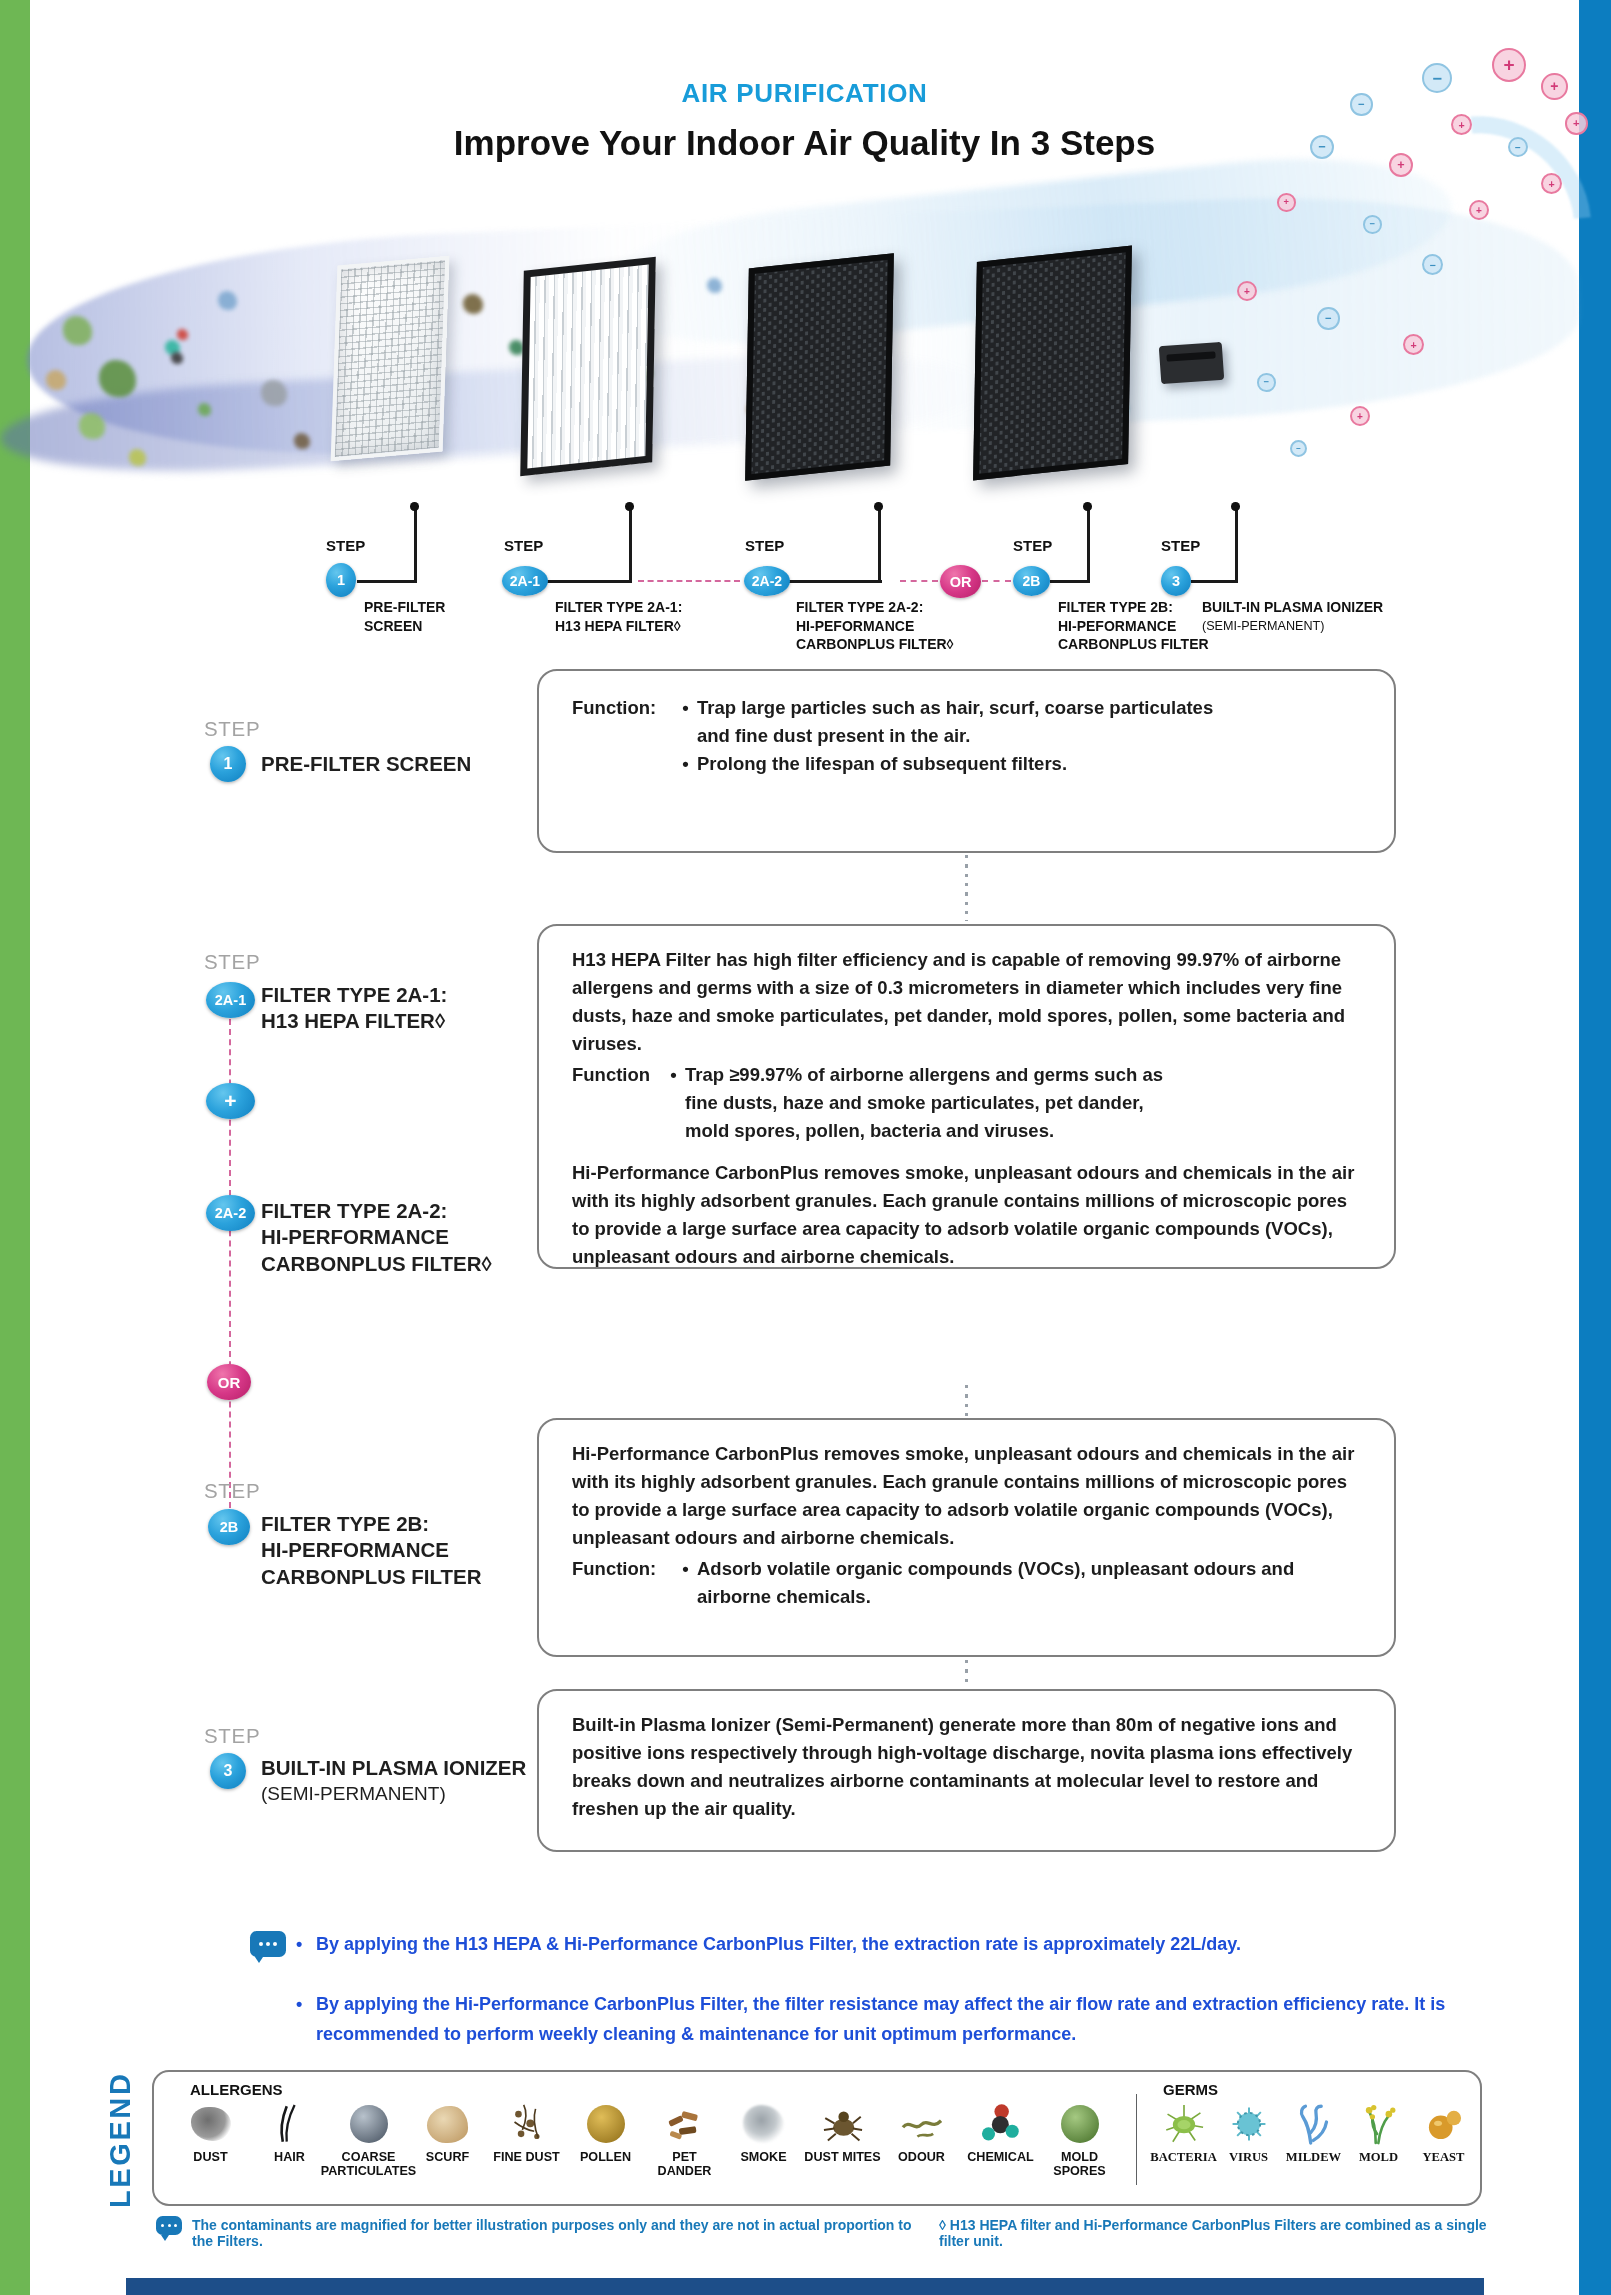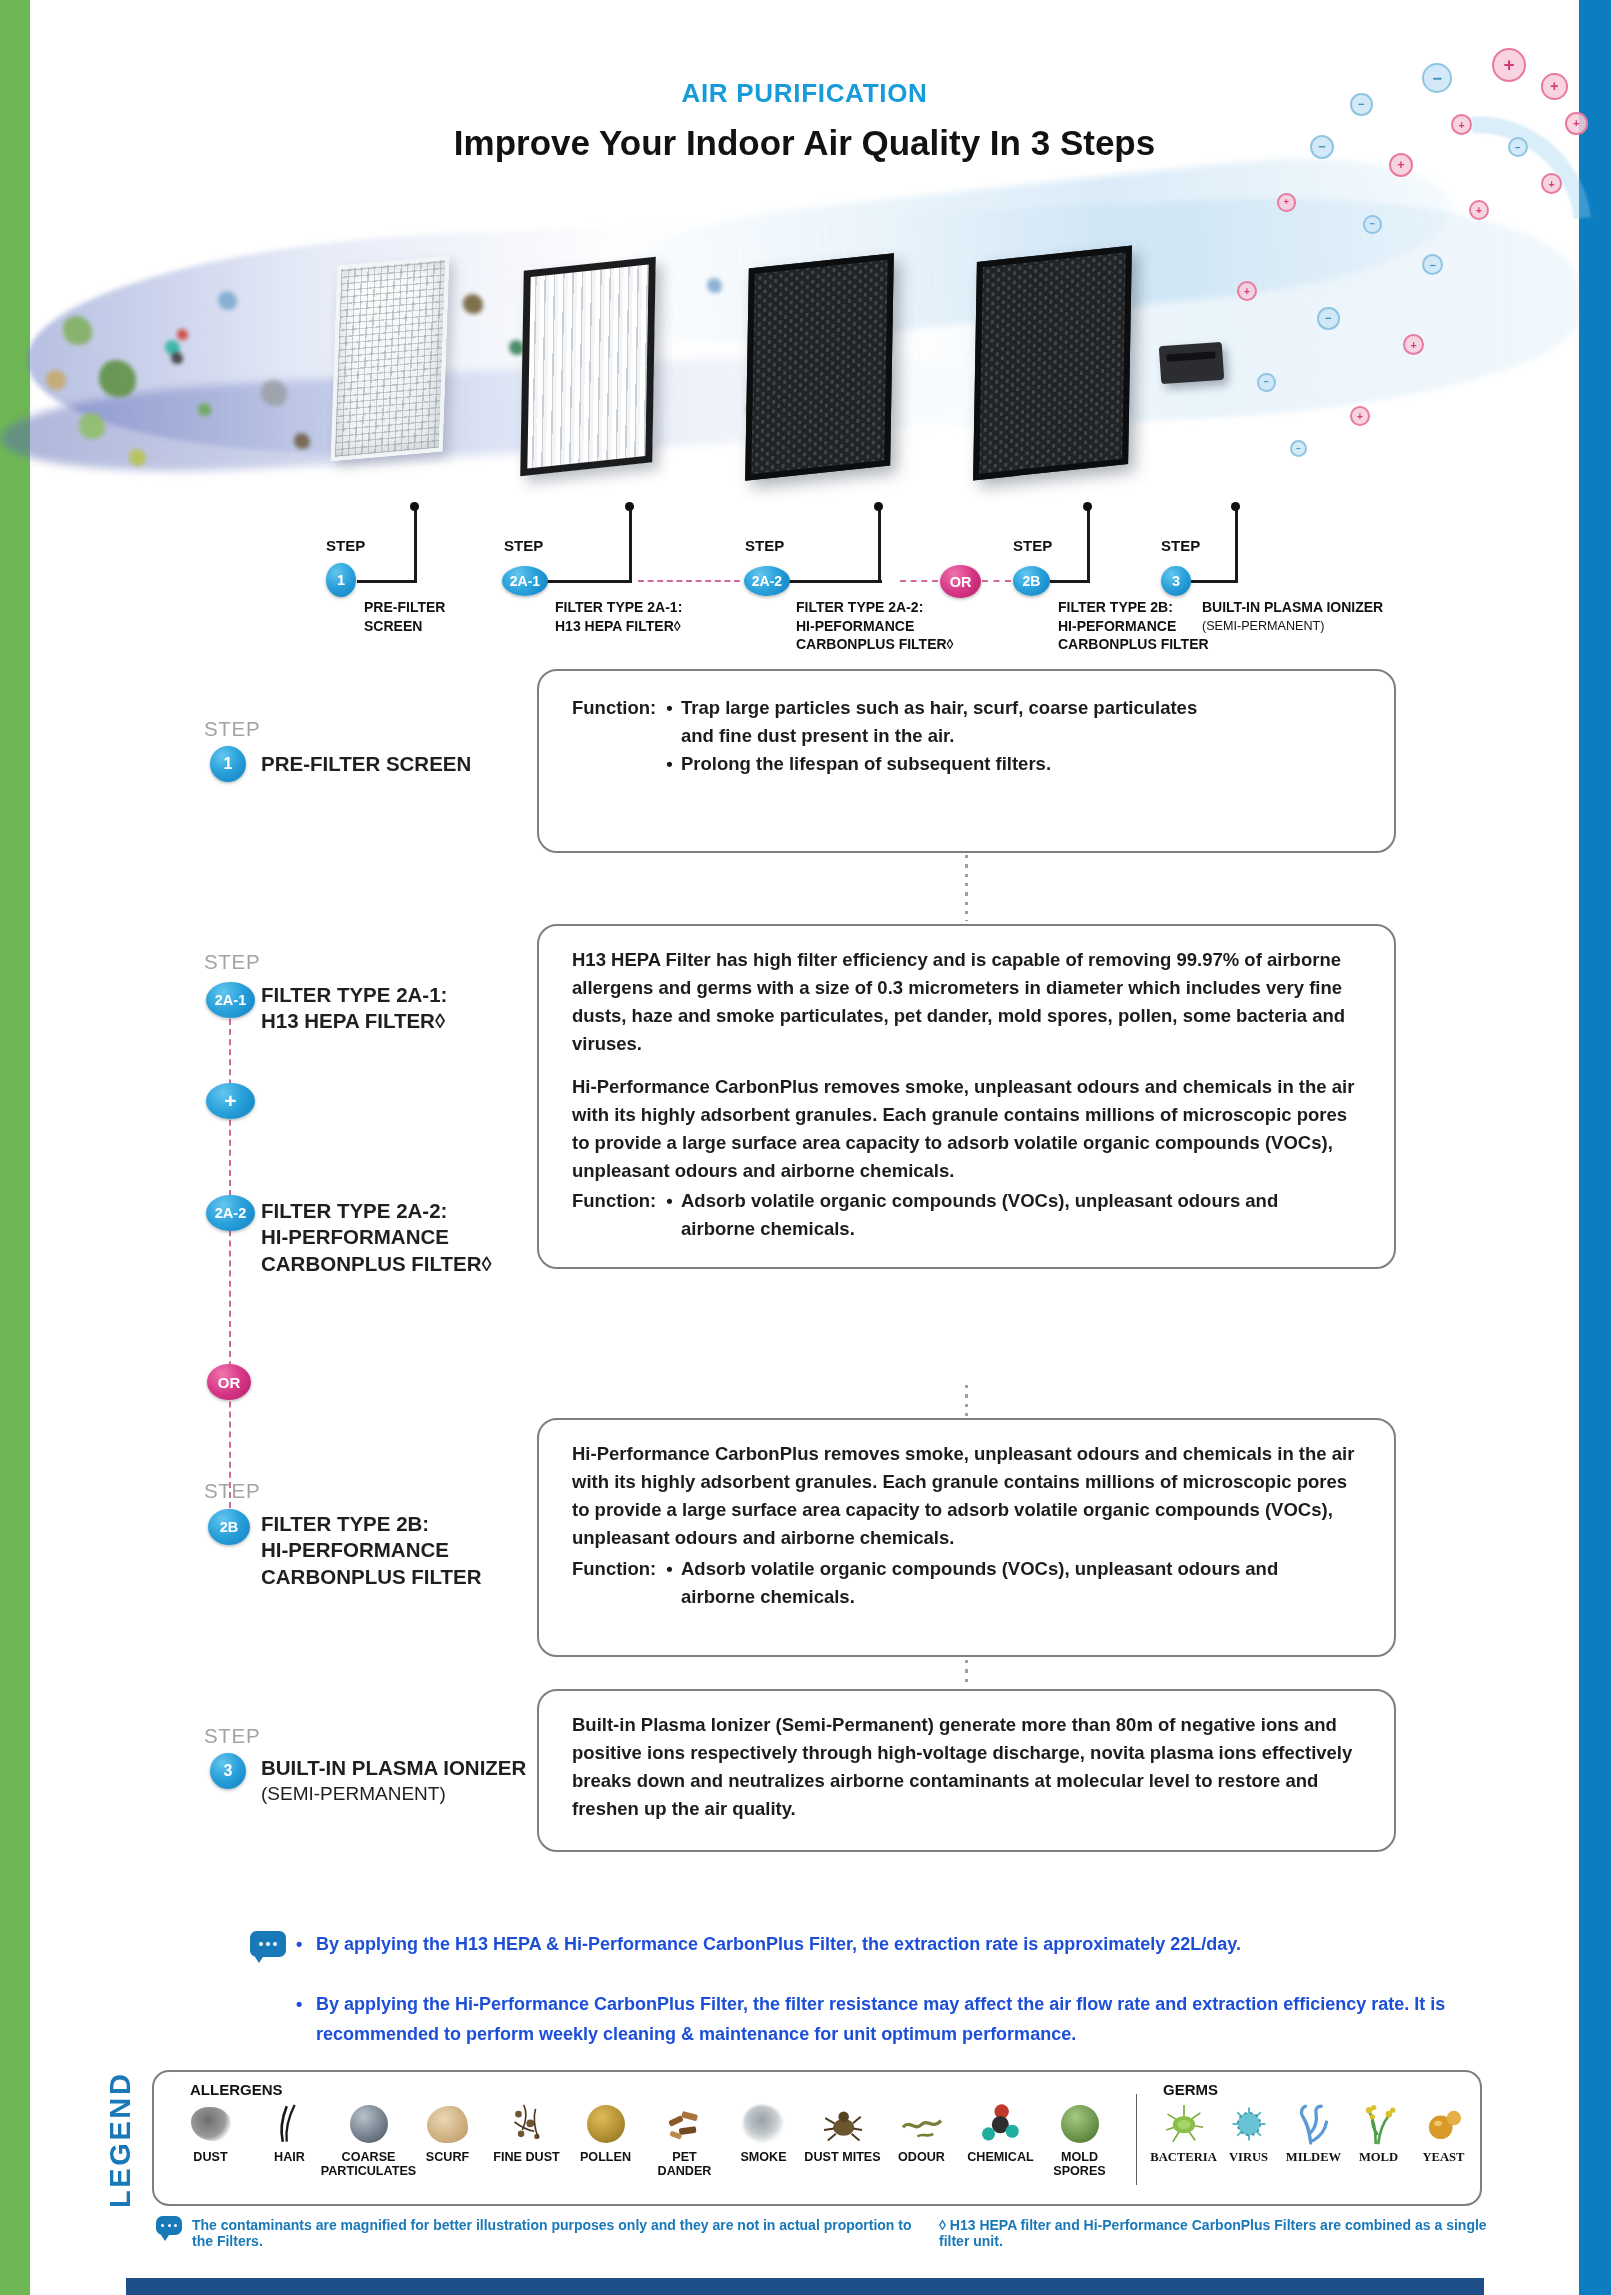--- a/index.html
+++ b/index.html
@@ -65,21 +65,21 @@
   .vdash{position:absolute;width:0;border-left:2.6px dashed #d4679d;}
   .dotline{position:absolute;width:3.3px;background:repeating-linear-gradient(#98a0a8 0 3.3px,rgba(0,0,0,0) 3.3px 9.3px);}
   
   .stepword{position:absolute;font-size:20.5px;color:#a3a3a3;letter-spacing:0.7px;}
   .sectitle{position:absolute;font-size:20.5px;line-height:26.4px;font-weight:700;color:#1f1f1f;}
   .sectitle .subnote{font-weight:400;font-size:19px;}
   
   .infobox{position:absolute;left:537px;width:859px;border:2px solid #7f7f7f;border-radius:20px;background:#fff;
            box-sizing:border-box;padding:20px 37px 16px 33px;overflow:hidden;}
   .btext{font-size:18.5px;line-height:28px;font-weight:600;color:#1c1c1c;}
-  .func{display:flex;margin-top:2.6px;}
+  .func{display:flex;margin-top:2.6px;gap:16px;}
   .flabel{flex:none;width:93px;font-size:18.5px;line-height:28px;font-weight:600;}
   .flabel.nocolon{width:81px;}
   .fbullets{display:flex;flex-direction:column;}
   .bullet{position:relative;padding-left:16px;font-size:18.5px;line-height:28px;font-weight:600;}
   .bullet::before{content:"•";position:absolute;left:1.3px;}
   .w820{max-width:542px;} .w770{max-width:516px;} .w1040{max-width:701px;}
   .groupgap{height:14.5px;}
   
   .bubble{position:absolute;background:#1878b8;border-radius:6.6px;display:flex;align-items:center;justify-content:center;gap:3.3px;}
   .bubble::after{content:"";position:absolute;left:5.3px;bottom:-6px;border-left:4px solid transparent;border-right:4px solid transparent;border-top:6.6px solid #1878b8;}
@@ -291,20 +291,26 @@
       <div class="flabel">Function:</div>
       <div class="fbullets w820">
         <div class="bullet">Trap large particles such as hair, scurf, coarse particulates and fine dust present in the air.</div>
         <div class="bullet">Prolong the lifespan of subsequent filters.</div>
       </div>
     </div>
   </div>
 
   <div class="infobox" style="top:924px;height:345px">
     <div class="btext">H13 HEPA Filter has high filter efficiency and is capable of removing 99.97% of airborne allergens and germs with a size of 0.3 micrometers in diameter which includes very fine dusts, haze and smoke particulates, pet dander, mold spores, pollen, some bacteria and viruses.</div>
+    <div class="func">
+      <div class="flabel nocolon">Function</div>
+      <div class="fbullets w770">
+        <div class="bullet">Trap ≥99.97% of airborne allergens and germs such as fine dusts, haze and smoke particulates, pet dander, mold spores, pollen, bacteria and viruses.</div>
+      </div>
+    </div>
     <div class="groupgap"></div>
     <div class="btext">Hi-Performance CarbonPlus removes smoke, unpleasant odours and chemicals in the air with its highly adsorbent granules. Each granule contains millions of microscopic pores to provide a large surface area capacity to adsorb volatile organic compounds (VOCs), unpleasant odours and airborne chemicals.</div>
     <div class="func">
       <div class="flabel">Function:</div>
       <div class="fbullets w1040">
         <div class="bullet">Adsorb volatile organic compounds (VOCs), unpleasant odours and airborne chemicals.</div>
       </div>
     </div>
   </div>
 

